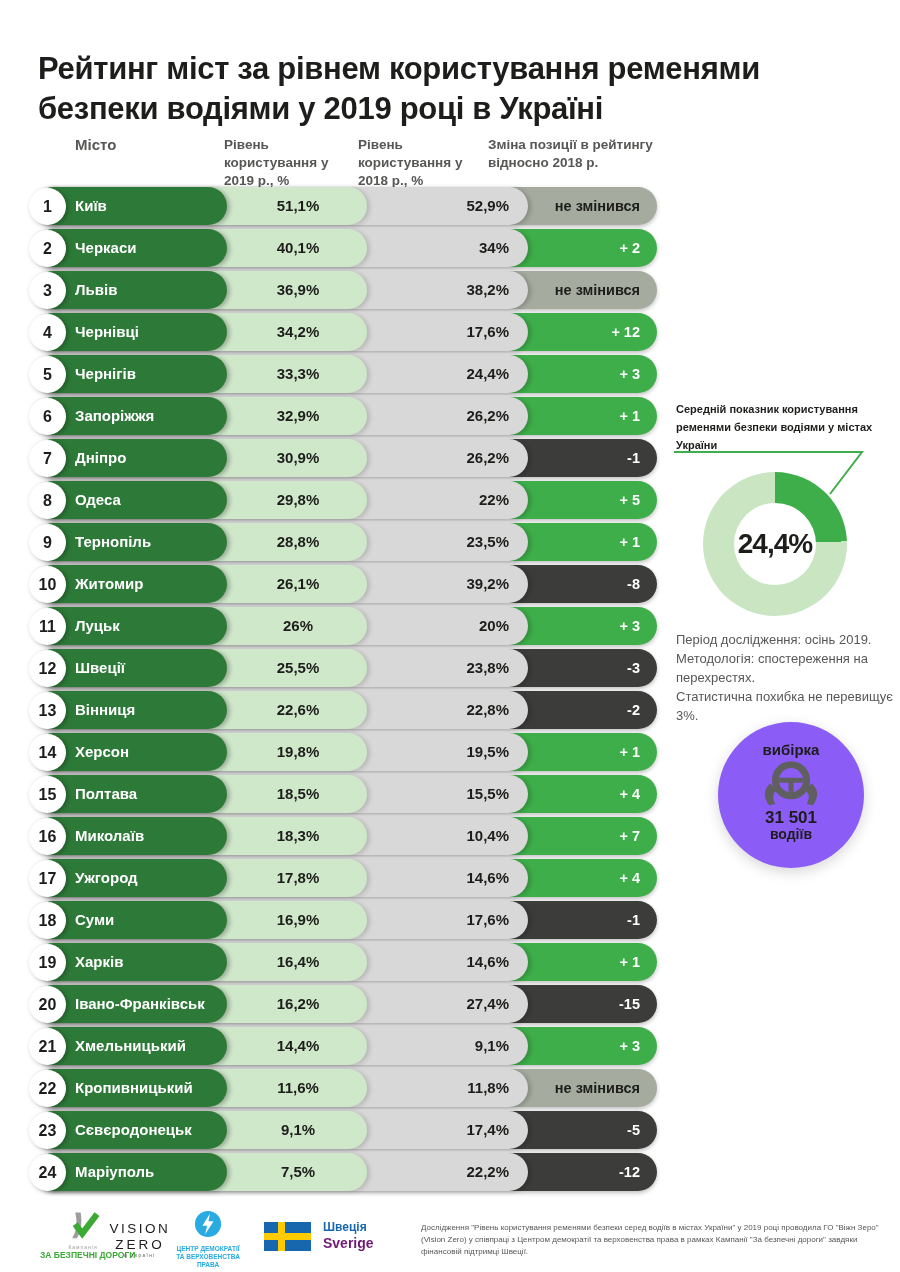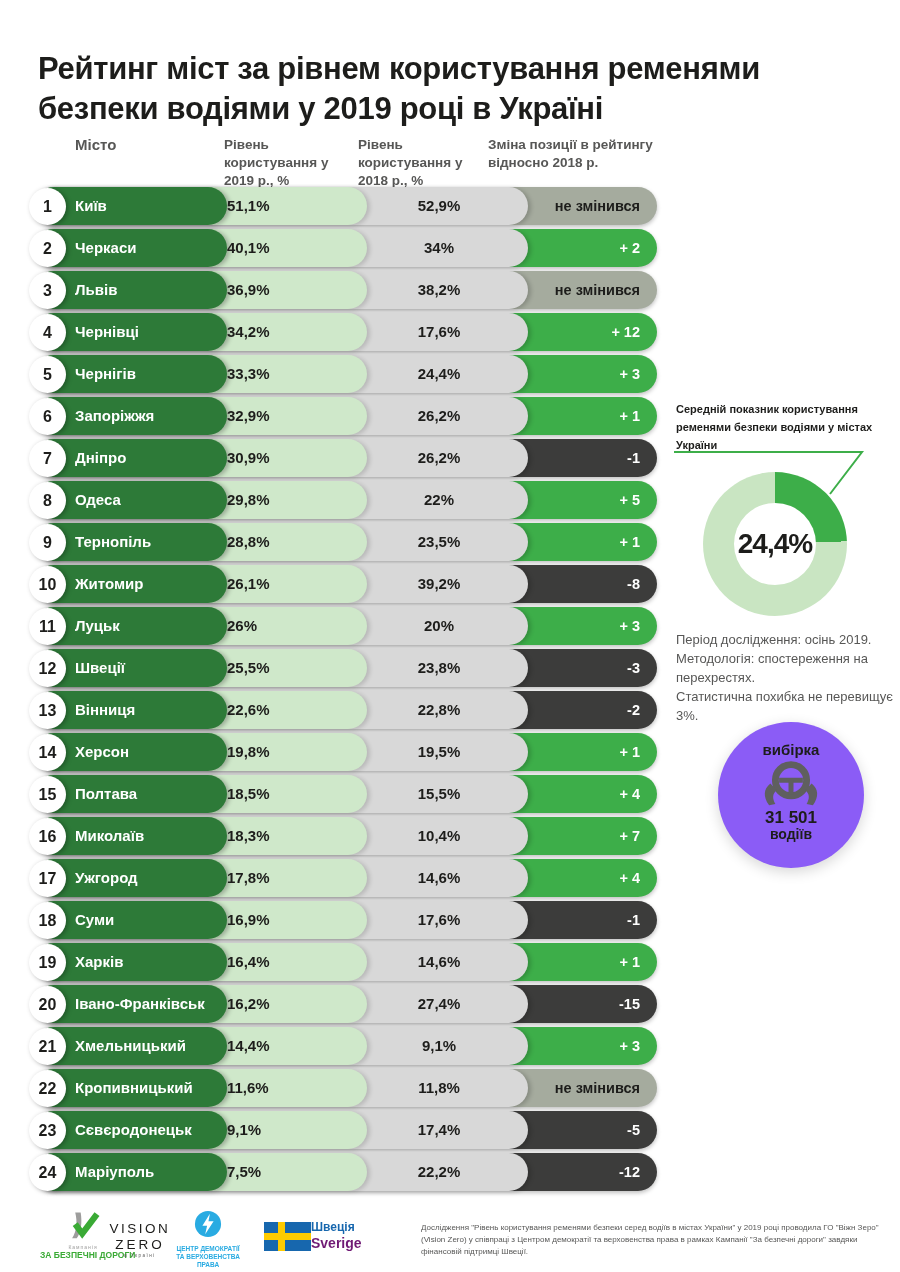--- a/index.html
+++ b/index.html
@@ -21,22 +21,22 @@
   .row{position:relative;height:38px;margin-bottom:4px}
   .layer{position:absolute;top:0;height:38px;border-radius:19px}
   .layer.change{left:0;width:622px;box-shadow:0 2px 4px rgba(0,0,0,0.25);z-index:1}
   .layer.gray{left:0;width:493px;background:#d8d8d8;z-index:2;box-shadow:3px 1px 4px rgba(0,0,0,0.18)}
   .layer.lgreen{left:0;width:332px;background:#cfe8ca;z-index:3;box-shadow:3px 1px 4px rgba(0,0,0,0.15)}
   .layer.dgreen{left:0;width:192px;background:#2d7a38;z-index:4;box-shadow:3px 1px 4px rgba(0,0,0,0.25)}
   .row.up   .layer.change{background:#3dae49}
   .row.down .layer.change{background:#3c3c3b}
   .row.same .layer.change{background:#a5ab9e}
   .city{position:absolute;left:40px;top:0;line-height:38px;color:#fff;font-weight:bold;font-size:15px;white-space:nowrap;z-index:5}
-  .v2019{position:absolute;left:192px;width:142px;top:0;line-height:38px;font-weight:bold;font-size:15px;color:#1d1d1b;z-index:6}
-  .v2018{position:absolute;left:334px;width:140px;top:0;line-height:38px;text-align:center;font-weight:bold;font-size:15px;color:#1d1d1b;z-index:6}
+  .v2019{position:absolute;left:192px;width:142px;top:0;line-height:38px;text-align:center;font-weight:bold;font-size:15px;color:#1d1d1b;z-index:6}
+  .v2018{position:absolute;left:334px;width:140px;top:0;line-height:38px;text-align:right;font-weight:bold;font-size:15px;color:#1d1d1b;z-index:6}
   .change-text{position:absolute;right:17px;top:0;line-height:38px;font-weight:bold;font-size:14.5px;color:#fff;z-index:6}
   .row.same .change-text{color:#1d1d1b}
   .rankc{
     position:absolute;left:-6px;top:0.5px;width:37px;height:37px;background:#fff;border-radius:50%;
     text-align:center;line-height:37px;font-weight:bold;font-size:16px;color:#1d1d1b;z-index:7;
     box-shadow:2px 1px 5px rgba(0,0,0,0.3);
   }
 
   .avg-title{position:absolute;left:676px;top:400px;width:205px;font-size:11px;font-weight:bold;color:#1d1d1b;line-height:18px}
   .leader{position:absolute;left:672px;top:444px;width:200px;height:60px}
@@ -55,21 +55,21 @@
 
   .logo-roads{position:absolute;left:40px;top:1211px;width:86px;text-align:center}
   .lr-small{font-size:5px;color:#9d9d9c;margin-top:1px;letter-spacing:1px}
   .lr-big{font-size:8.5px;color:#3aaa35;font-weight:bold;white-space:nowrap}
   .logo-vz{position:absolute;left:108px;top:1221px;width:64px;color:#1d1d1b;text-align:center}
   .vz1{font-size:13.5px;letter-spacing:2.5px}
   .vz2{font-size:13.5px;letter-spacing:3px;margin-top:1px}
   .vz3{font-size:4.5px;letter-spacing:1.5px;color:#575756;margin-top:1px}
   .logo-cdvp{position:absolute;left:175px;top:1210px;width:66px;text-align:center}
   .cdvp-text{font-size:6.5px;font-weight:bold;color:#29abe2;line-height:8px;margin-top:3px}
-  .logo-sweden{position:absolute;left:264px;top:1221px;display:flex;align-items:center;gap:0}
+  .logo-sweden{position:absolute;left:264px;top:1221px;display:flex;align-items:center;gap:12px}
   .flag{width:47px;height:29px;position:relative;background:#1767ae;flex:0 0 auto}
   .flag .v{position:absolute;left:14px;top:0;width:7px;height:29px;background:#fecb00}
   .flag .h{position:absolute;left:0;top:11px;width:47px;height:7px;background:#fecb00}
   .sw1{font-size:12px;font-weight:bold;color:#1767ae;line-height:13px}
   .sw2{font-size:14px;font-weight:bold;color:#701a75;line-height:18px}
   .disclaimer{position:absolute;left:421px;top:1222px;width:465px;font-size:8px;color:#575756;line-height:12px}
 </style>
 </head>
 <body>
 

